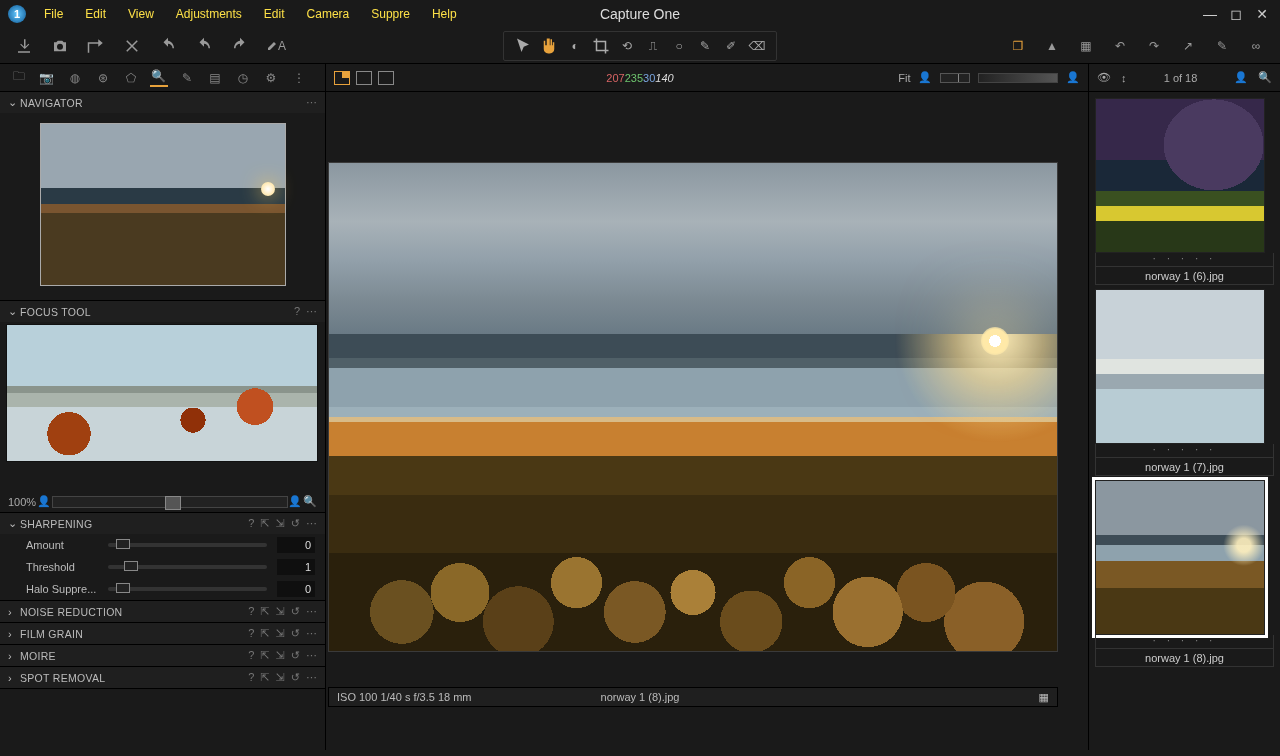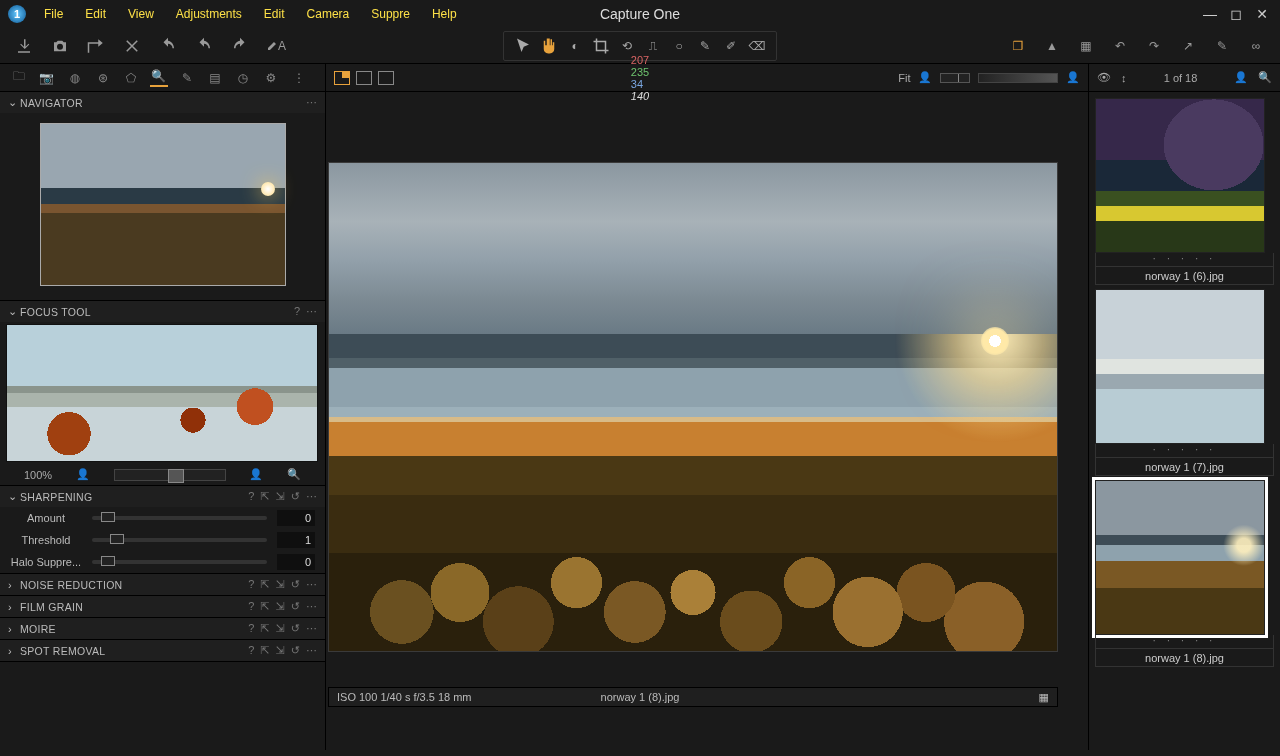--- a/index.html
+++ b/index.html
@@ -36,36 +36,36 @@
   .nav-thumb-wrap { display:flex; justify-content:center; padding:10px 4px 14px;}
   .nav-thumb { width:246px; height:163px; border:1px solid #aaa; background:linear-gradient(#99a6b0 0 40%, #2a3a45 40% 50%, #7a5530 50% 55%, #4a3a20 55% 100%); position:relative;}
   .nav-thumb .sun { position:absolute; right:10px; top:58px; width:14px;height:14px; background:radial-gradient(circle,#fff,#ffdd88); border-radius:50%; box-shadow:0 0 20px #ffcc55;}
   .focus-img-wrap{padding:2px 6px;}
   .focus-img{width:312px;height:138px;background:
     radial-gradient(circle at 20% 80%, #a04010 0 8%, transparent 8%),
     radial-gradient(circle at 60% 70%, #903008 0 6%, transparent 6%),
     radial-gradient(circle at 80% 60%, #c05020 0 7%, transparent 7%),
     linear-gradient(#b8d0da 0 45%, #8a948c 45% 50%, #aab4ac 50% 60%, #c8d4d8 60% 100%);
     border:1px solid #111;}
-  .focus-bar{display:flex;align-items:center;gap:24px;padding:4px 24px;color:#aaa;font-size:11px;}
+  .focus-bar{display:flex;align-items:center;gap:1px;padding:4px 8px;color:#aaa;font-size:11px;margin-top:27px;}
   .focus-bar .slider{flex:1;height:12px;border:1px solid #444;background:#222;position:relative;}
   .focus-bar .slider .knob{position:absolute;left:48%;top:-1px;width:16px;height:14px;background:#555;border:1px solid #888;}
   
   .slider-row{display:flex;align-items:center;padding:3px 10px;gap:6px;}
-  .slider-row .lbl{width:72px;text-align:center;color:#bbb;font-size:11px;}
+  .slider-row .lbl{width:72px;text-align:left;color:#bbb;font-size:11px;margin-left:16px;}
   .slider-row .track{flex:1;height:4px;background:#333;position:relative;margin:0 4px;border-radius:2px;}
   .slider-row .track .knob{position:absolute;width:14px;height:10px;border:1px solid #888;background:#222;top:-4px;}
   .slider-row .val{width:38px;text-align:right;background:#0f0f0f;color:#ddd;padding:2px 4px;font-size:11px;}
   
   .viewer { flex:1; background:#1a1a1a; display:flex; flex-direction:column;}
   .viewer-top { height:28px; border-bottom:1px solid #000; display:flex; align-items:center; padding:0 8px; gap:8px;}
   .view-mode-icons{display:flex;gap:6px;}
   .view-mode-icons .vm{width:16px;height:14px;border:1px solid #888;}
   .view-mode-icons .vm.active{border-color:#e8a23c; background:rgba(232,162,60,0.1);}
-  .rgb-readout{position:absolute;left:50%;transform:translateX(-50%);display:flex;font-size:11px;flex-direction:column;}
+  .rgb-readout{position:absolute;left:50%;transform:translateX(-50%);display:flex;font-size:11px;}
   .rgb-readout .r{color:#d86464;}
   .rgb-readout .g{color:#6ec46e;}
   .rgb-readout .b{color:#7aa6e0;}
   .rgb-readout .l{color:#ddd;font-style:italic;}
   .fit-group{margin-left:auto;display:flex;align-items:center;gap:8px;color:#aaa;font-size:11px;}
   .fit-slider{width:80px;height:10px;border:1px solid #444;background:linear-gradient(90deg,#222,#555);}
   
   .canvas-wrap{flex:1;display:flex;align-items:flex-start;justify-content:flex-start;padding:0;overflow:hidden;}
   .main-image{margin-top:70px; margin-left:2px; width:730px;height:490px;border:1px solid #3a3a3a;position:relative;overflow:hidden;
     background:
@@ -370,21 +370,21 @@
   <div class="viewer">
     <div class="viewer-top">
       <div class="view-mode-icons">
         <div class="vm active" style="background:conic-gradient(#e8a23c 0 25%,transparent 0);border-color:#e8a23c"></div>
         <div class="vm"></div>
         <div class="vm"></div>
       </div>
       <div class="rgb-readout">
         <span class="r">207</span>
         <span class="g">235</span>
-        <span class="b">34</span>
+        <span class="b">30</span>
         <span class="l">140</span>
       </div>
       <div class="fit-group">
         <span>Fit</span>
         <span>👤</span>
         <span style="width:30px;height:10px;border:1px solid #555;background:linear-gradient(90deg,#222 0 60%,#888 60% 64%,#222 64% 100%)"></span>
         <div class="fit-slider"></div>
         <span>👤</span>
       </div>
     </div>

